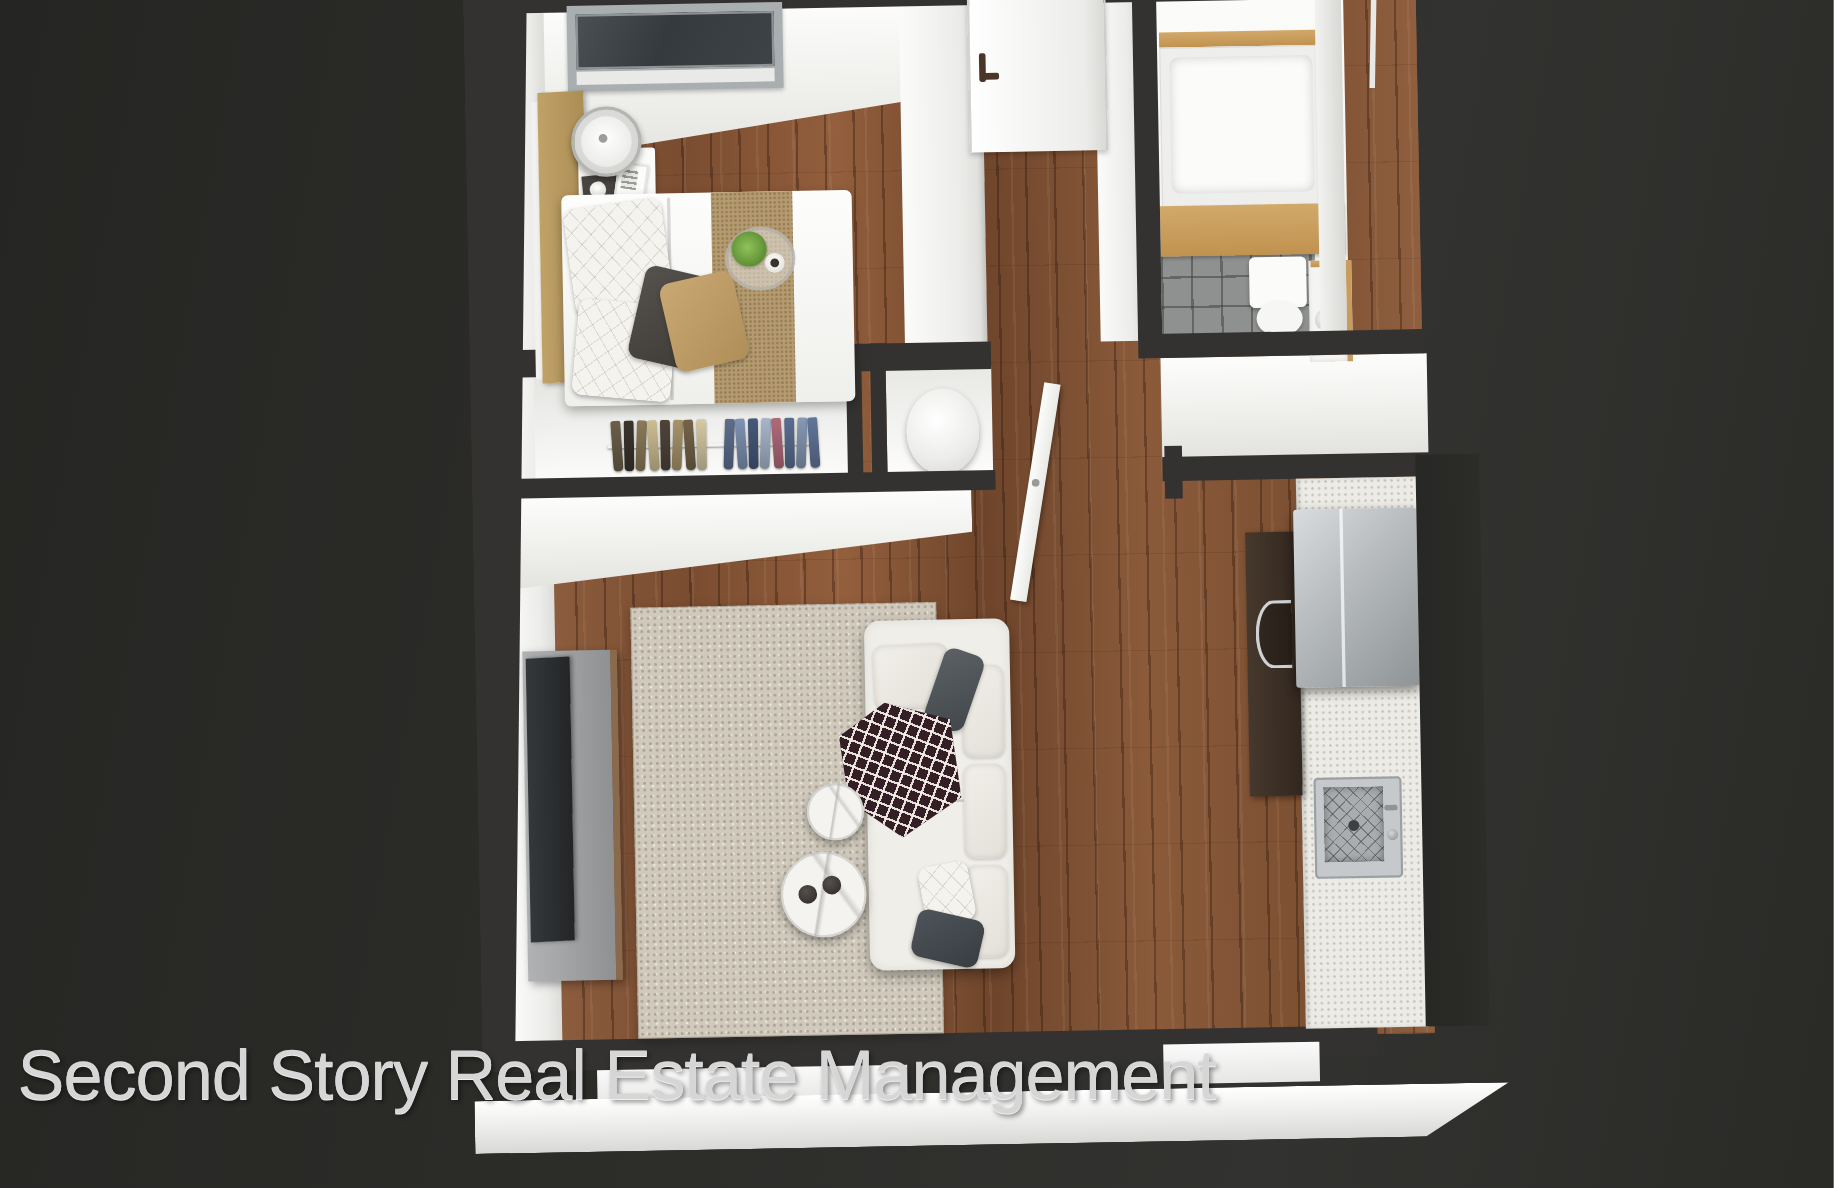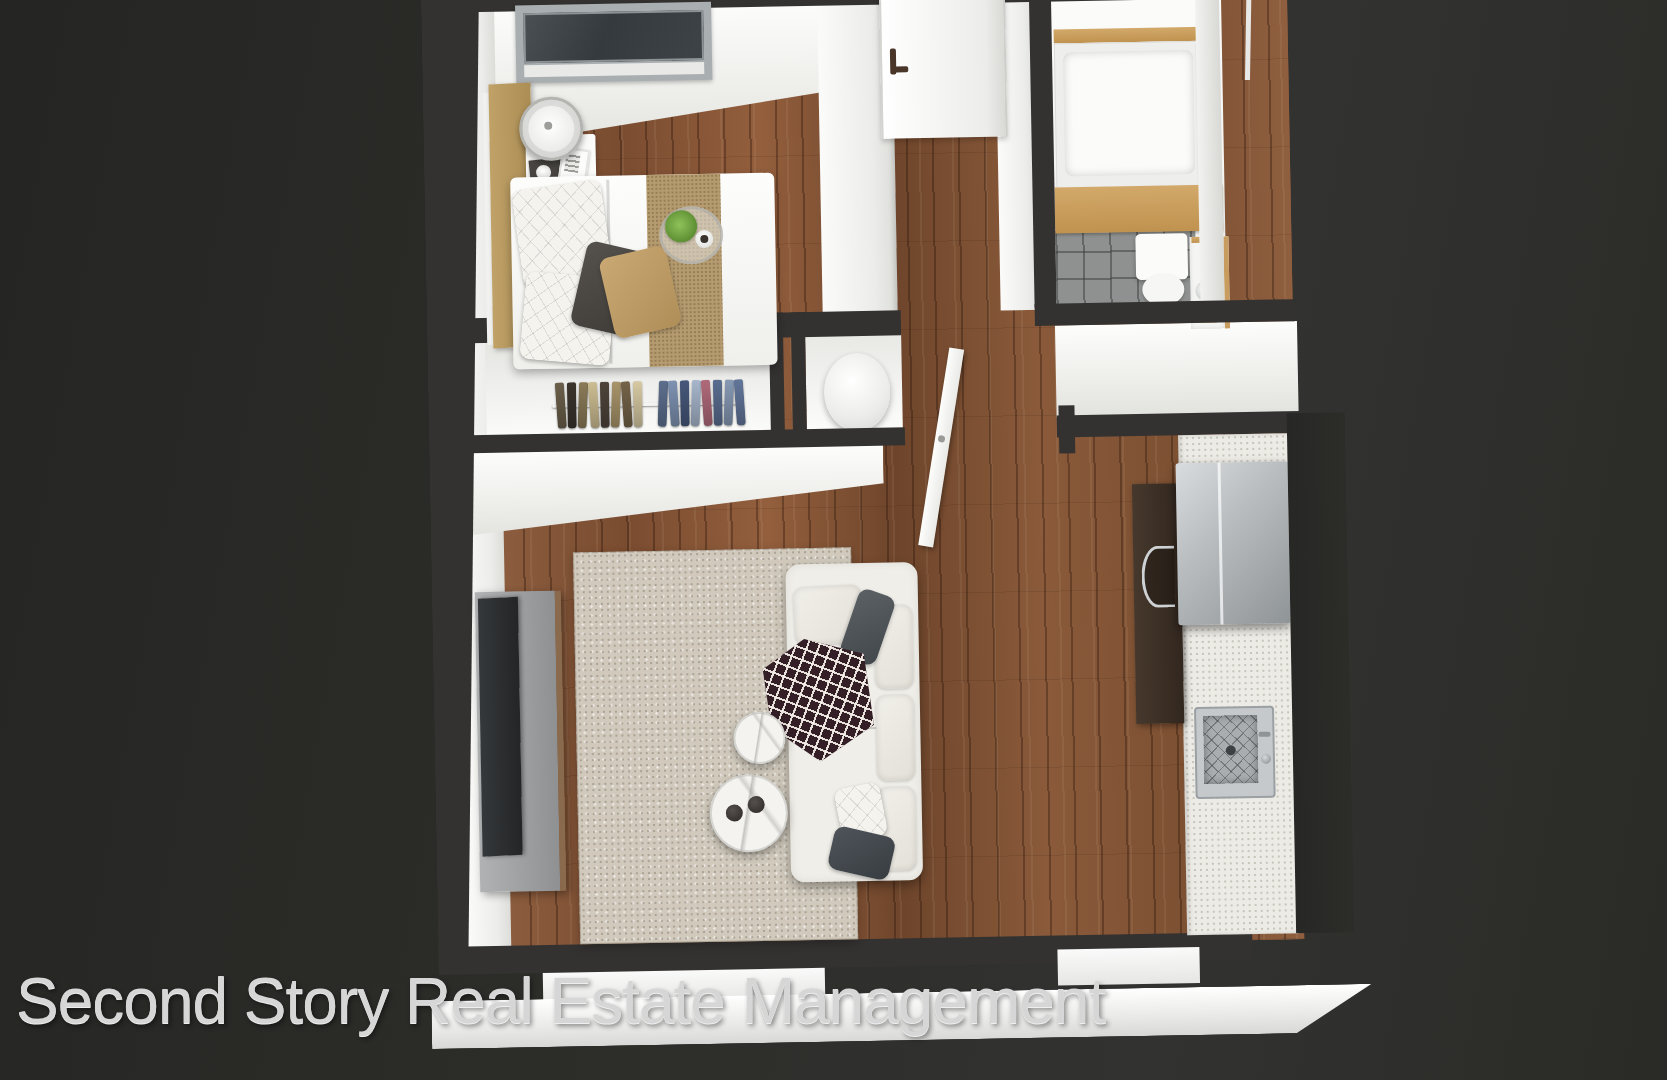--- a/index.html
+++ b/index.html
@@ -64,21 +64,21 @@
     background-color:var(--throw,#341f27);
     background-image:
       repeating-linear-gradient(38deg, rgba(246,240,234,.92) 0 2px, rgba(0,0,0,0) 2px 11px),
       repeating-linear-gradient(-52deg, rgba(246,240,234,.92) 0 2px, rgba(0,0,0,0) 2px 11px);
     box-shadow:0 3px 6px rgba(0,0,0,.35);
   }
   .cushion{background:linear-gradient(135deg,#f1efe9,#e3e0d8);border-radius:10px;box-shadow:inset 0 0 6px rgba(0,0,0,.12),0 1px 3px rgba(0,0,0,.2);}
   .garment{display:inline-block;width:9px;height:46px;margin-right:2px;border-radius:2px 2px 4px 4px;
            box-shadow:0 1px 2px rgba(0,0,0,.4);vertical-align:top;}
   .watermark{
-    position:absolute;left:16px;top:964px;font-size:64px;letter-spacing:-1px;white-space:nowrap;
+    position:absolute;left:16px;top:940px;font-size:64px;letter-spacing:-1px;white-space:nowrap;
     color:#d6d6d6;z-index:60;
     text-shadow:0 1px 0 #efefef, 2px 3px 5px rgba(0,0,0,.45);
   }
 </style>
 </head>
 <body>
 
 <div class="a" style="left:0;top:0;width:1667px;height:1080px;"></div>
 
 <div class="plan">

